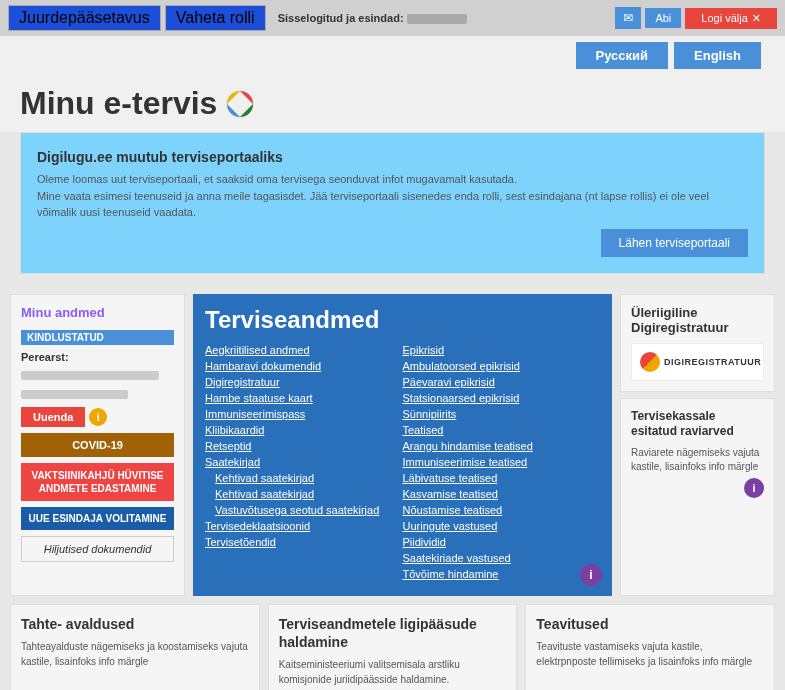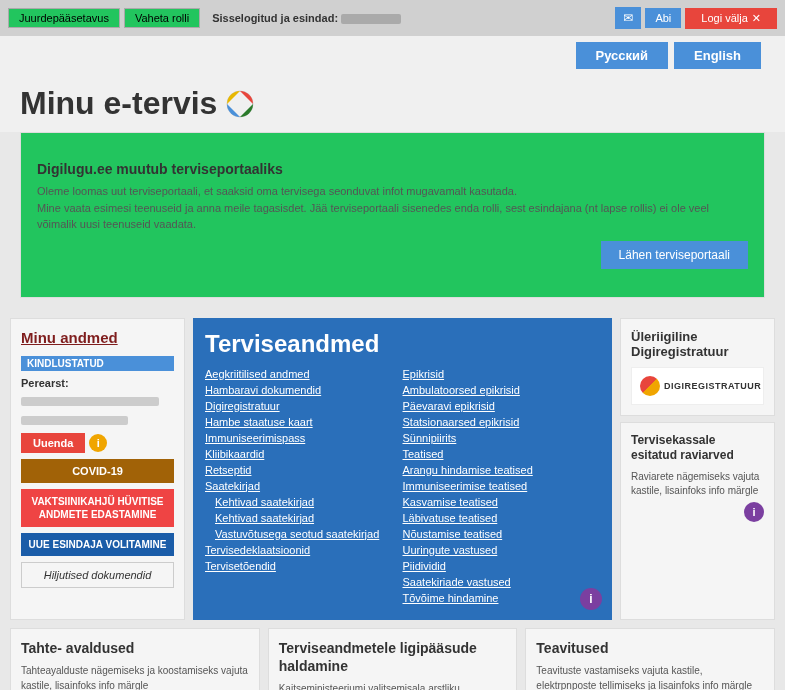--- a/index.html
+++ b/index.html
@@ -8,24 +8,24 @@
     
     .top-nav {
       background: #d0d0d0;
       display: flex;
       align-items: center;
       padding: 4px 8px;
       gap: 4px;
       height: 36px;
     }
     .top-nav-btn {
-      background: #22c55e;
+      background: #1d4ed8;
       border: 1px solid #aaa;
       padding: 3px 10px;
-      font-size: 11px;
+      font-size: 16px;
       cursor: pointer;
       white-space: nowrap;
     }
     .sisselogitud {
       margin-left: 8px;
       font-size: 11px;
       color: #333;
     }
     .sisselogitud span {
       font-weight: bold;
@@ -108,24 +108,24 @@
     .logo-circle {
       width: 30px;
       height: 30px;
       display: inline-flex;
       align-items: center;
       justify-content: center;
     }
 
     
     .notice-box {
-      background: #22c55e;
+      background: #7dd3fc;
       border: 1px solid #ddd;
       margin: 0 20px 10px 20px;
-      padding: 28px 16px;
+      padding: 16px 16px;
     }
     .notice-title {
       font-size: 14px;
       font-weight: bold;
       color: #333;
       margin-bottom: 6px;
     }
     .notice-text {
       font-size: 11px;
       color: #555;
@@ -164,25 +164,24 @@
       background: #f5f5f5;
       border: 1px solid #ddd;
       width: 175px;
       flex-shrink: 0;
       padding: 10px;
       display: flex;
       flex-direction: column;
       gap: 6px;
     }
     .minu-andmed-title {
-      font-size: 15px;
-      font-weight: bold;
-      color: #7f1d1d;
+      font-size: 13px;
+      font-weight: bold;
+      color: #8b5cf6;
       margin-bottom: 4px;
-      text-decoration: underline;
     }
     .kindlustatud-badge {
       background: #4a90d9;
       color: white;
       font-size: 10px;
       font-weight: bold;
       padding: 2px 6px;
       display: inline-block;
     }
     .perearst-label {
@@ -508,22 +507,22 @@
         </div>
         <div class="terv-col">
           <a class="terv-link">Epikrisid</a>
           <a class="terv-link">Ambulatoorsed epikrisid</a>
           <a class="terv-link">Päevaravi epikrisid</a>
           <a class="terv-link">Statsionaarsed epikrisid</a>
           <a class="terv-link">Sünnipiirits</a>
           <a class="terv-link">Teatised</a>
           <a class="terv-link">Arangu hindamise teatised</a>
           <a class="terv-link">Immuniseerimise teatised</a>
+          <a class="terv-link">Läbivatuse teatised</a>
           <a class="terv-link">Kasvamise teatised</a>
-          <a class="terv-link">Läbivatuse teatised</a>
           <a class="terv-link">Nõustamise teatised</a>
           <a class="terv-link">Uuringute vastused</a>
           <a class="terv-link">Piidividid</a>
           <a class="terv-link">Saatekiriade vastused</a>
           <a class="terv-link">Tõvõime hindamine</a>
         </div>
       </div>
       <div class="terv-info-icon">i</div>
     </div>
 

